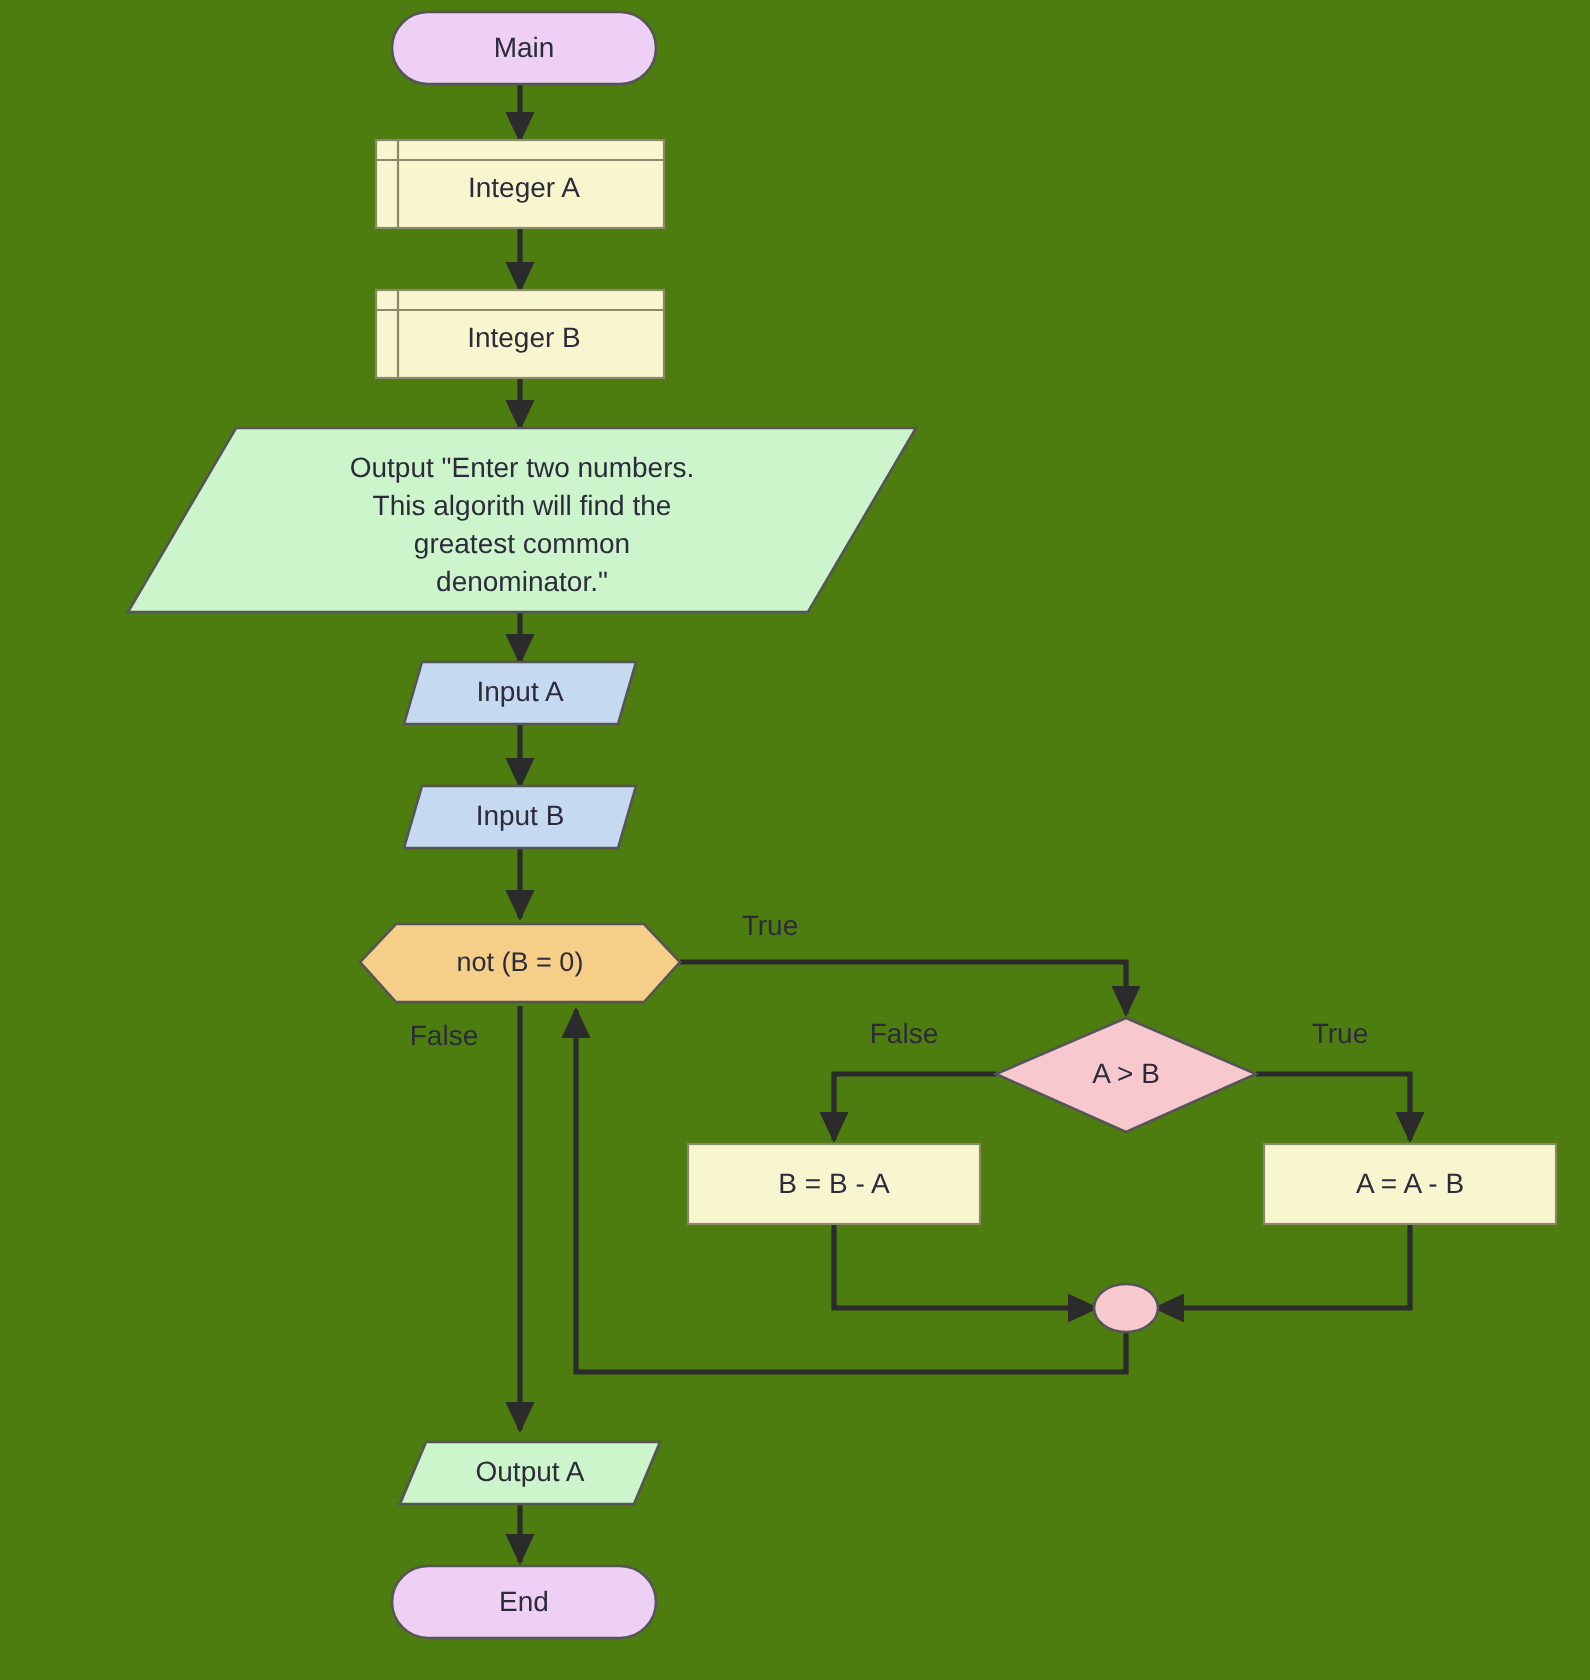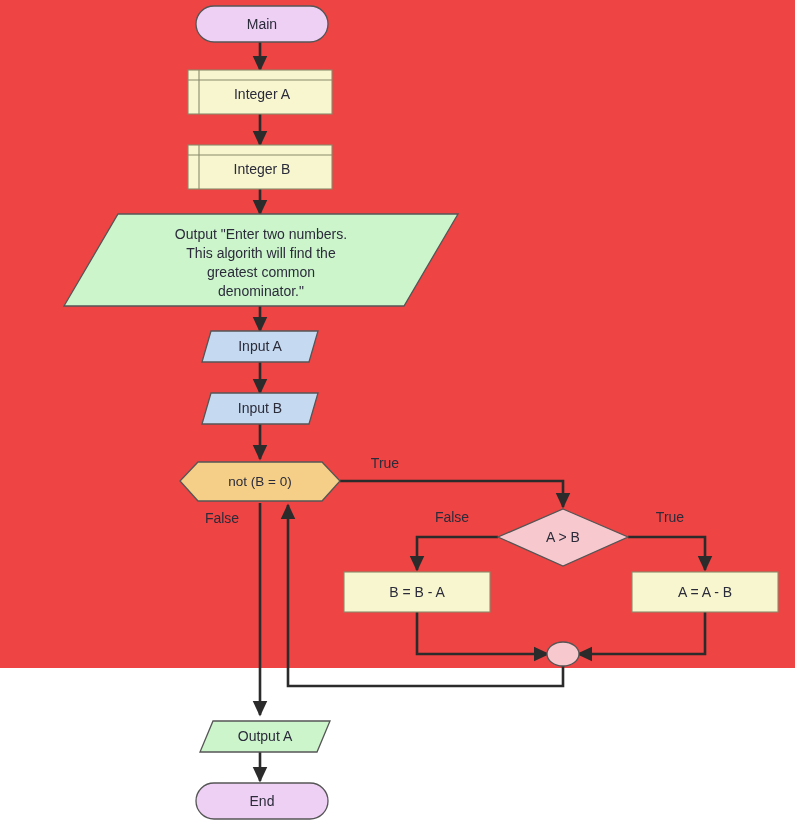--- a/index.html
+++ b/index.html
@@ -9,22 +9,22 @@
   }
   body {
     width: 795px;
     height: 840px;
     font-family: "Liberation Sans", sans-serif;
     overflow: hidden;
   }
   #flowchart-root {
     position: relative;
     width: 795px;
-    height: 668px;
-    background: #ef4444;
+    height: 840px;
+    background: #4d7c0f;
   }
   svg.chart-layer {
     position: absolute;
     top: 0;
     left: 0;
     width: 795px;
     height: 840px;
   }
   .node-label {
     font-family: "Liberation Sans", sans-serif;

